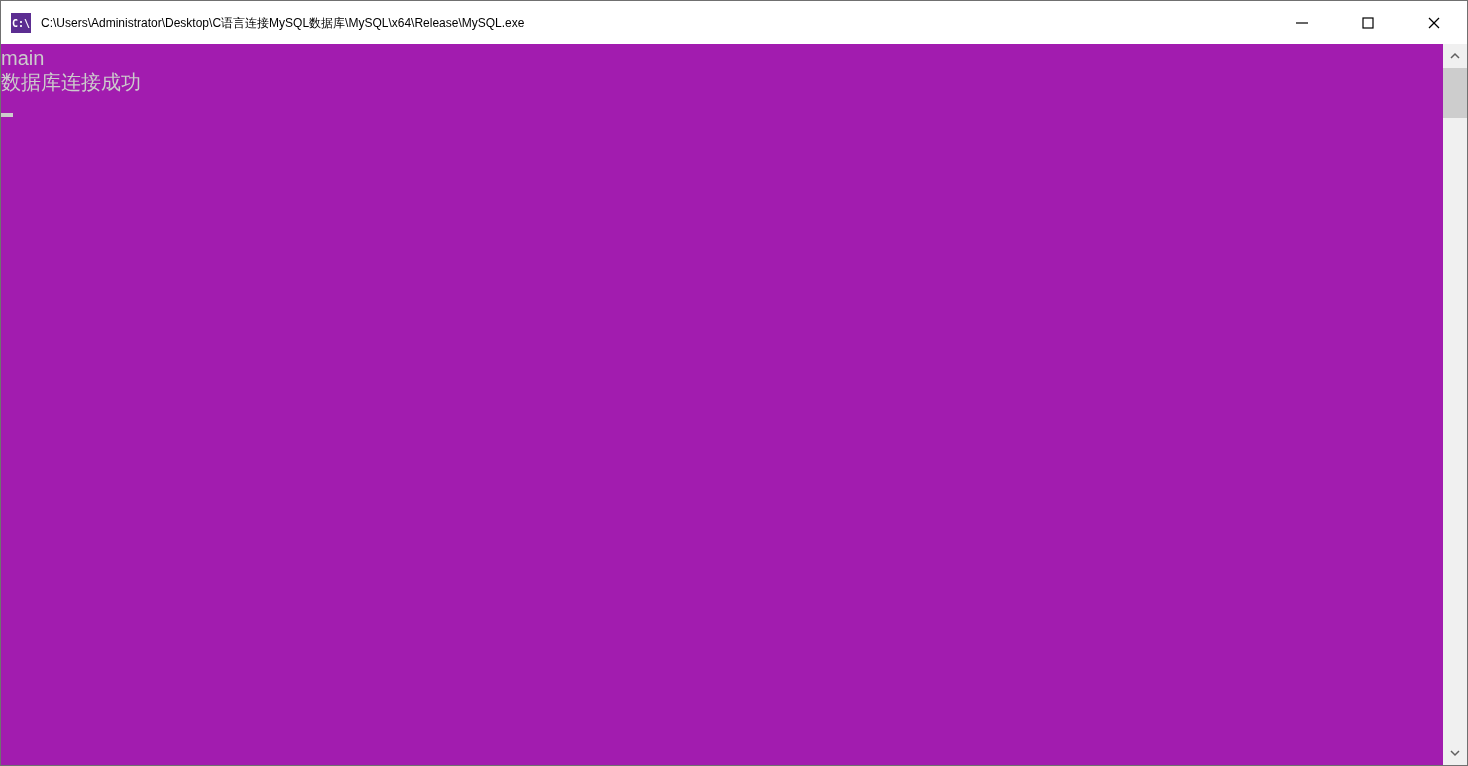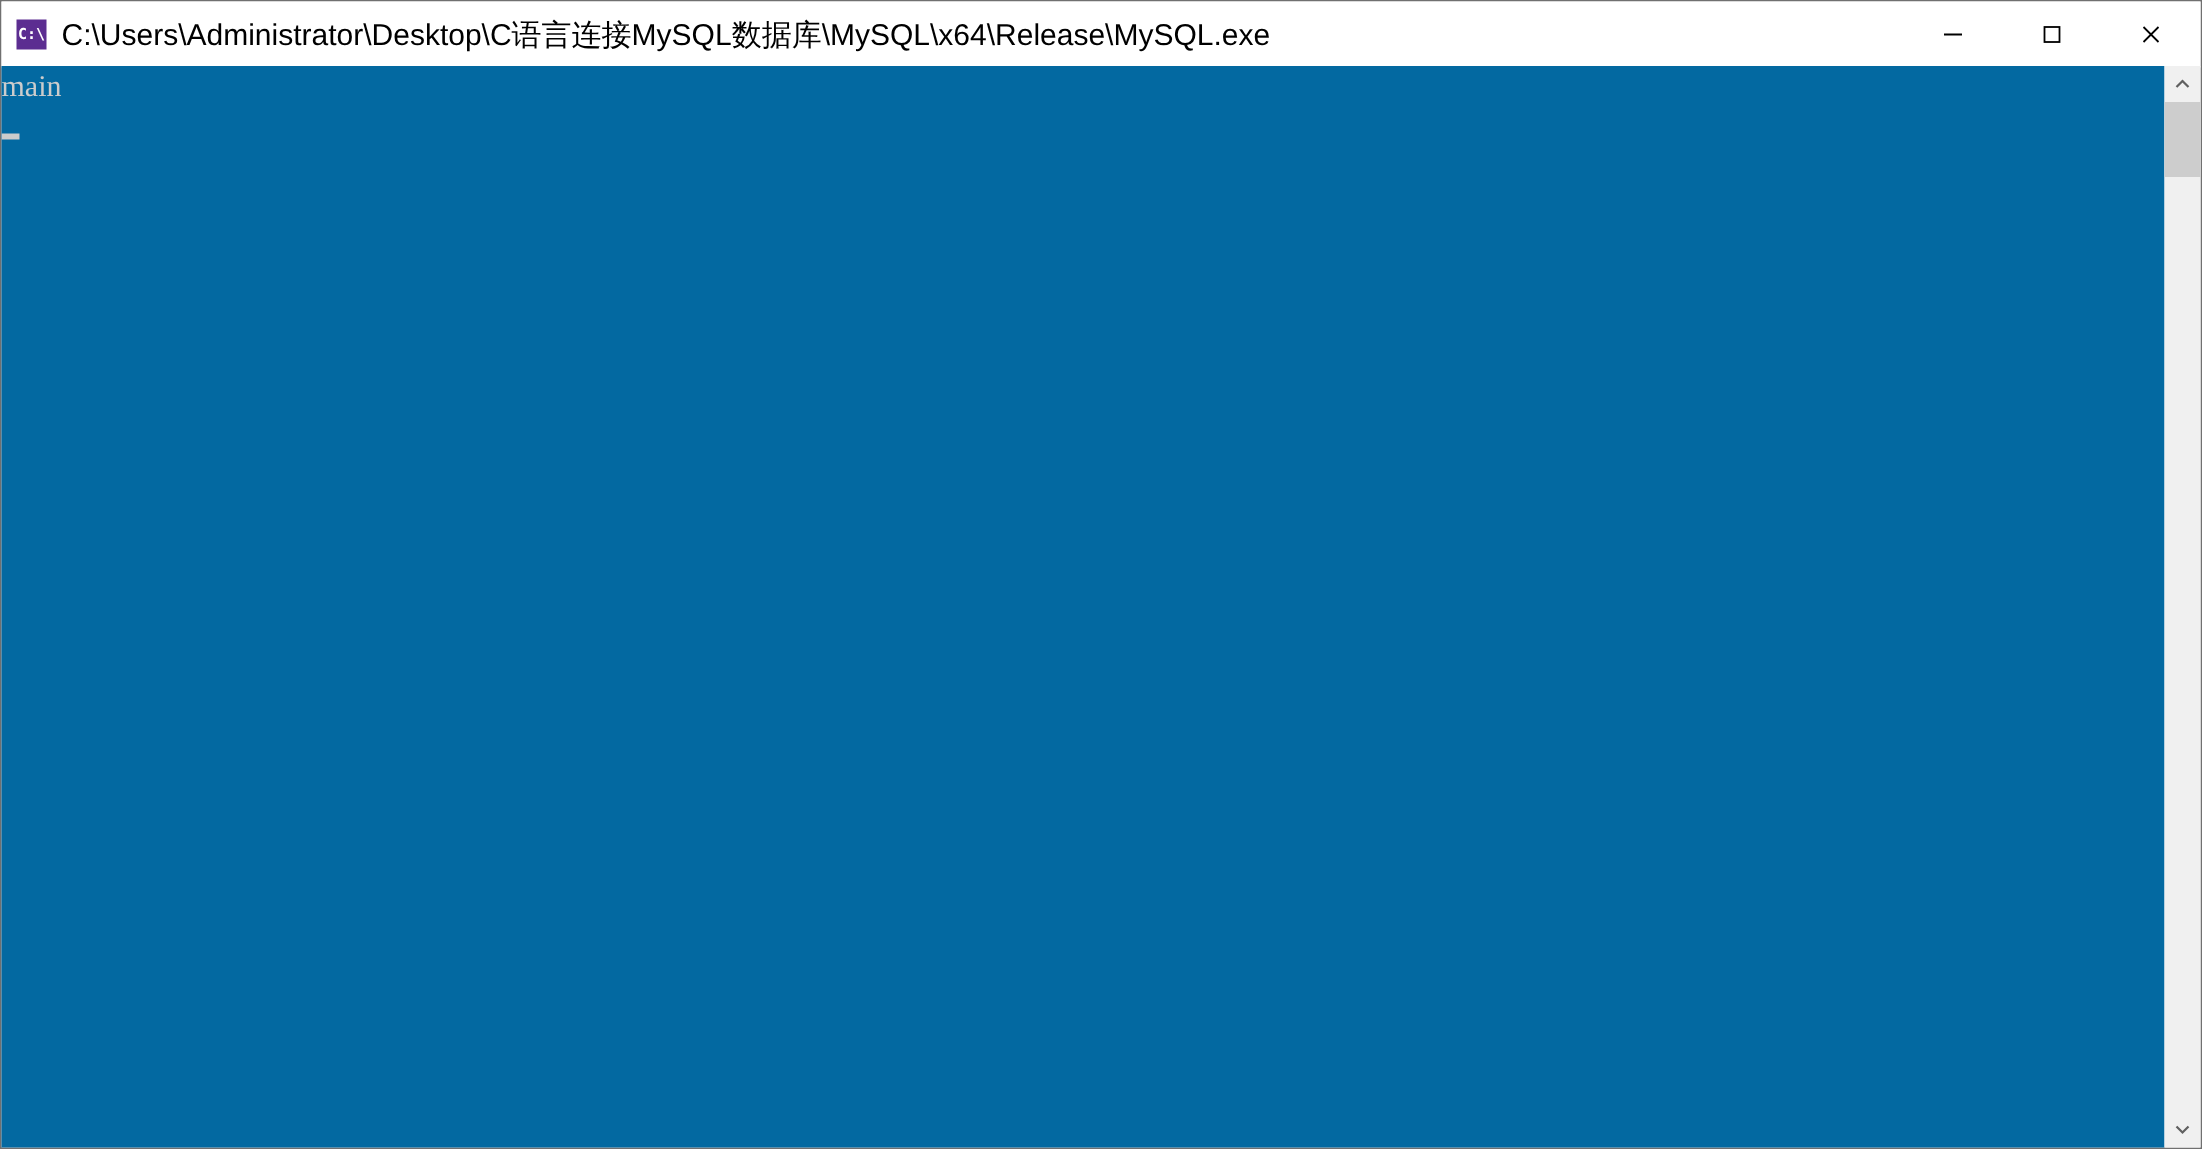--- a/index.html
+++ b/index.html
@@ -33,21 +33,21 @@
       justify-content: center;
       flex-shrink: 0;
     }
     .app-icon-inner {
       color: #ffffff;
       font-size: 10px;
       font-weight: bold;
       font-family: Consolas, monospace;
     }
     .title-text {
-      font-size: 20px;
+      font-size: 12px;
       color: #000000;
       white-space: nowrap;
       overflow: hidden;
     }
     .window-controls {
       position: absolute;
       right: 0;
       top: 0;
       height: 100%;
       display: flex;
@@ -67,23 +67,23 @@
     .console-area {
       position: absolute;
       top: 44px;
       left: 1px;
       right: 1px;
       bottom: 1px;
       display: flex;
     }
     .console-content {
       flex: 1;
-      background: #0369a1;
+      background: #a21caf;
       color: #cccccc;
-      font-family: Liberation Serif, serif;
+      font-family: Liberation Sans, sans-serif;
       font-size: 20px;
       line-height: 24px;
       padding: 2px 0 0 0;
       white-space: pre;
       overflow: hidden;
     }
     .console-line {
       display: block;
     }
     .cursor {
@@ -148,21 +148,21 @@
     <div class="window-btn close">
       <svg viewBox="0 0 14 14">
           <line x1="2" y1="2" x2="12" y2="12" stroke="#000" stroke-width="1.2"></line>
           <line x1="12" y1="2" x2="2" y2="12" stroke="#000" stroke-width="1.2"></line>
         </svg>
     </div>
   </div>
 </div>
 
 <div class="console-area">
-  <div class="console-content"><span class="console-line">main</span><span class="cursor"></span></div>
+  <div class="console-content"><span class="console-line">main</span><span class="console-line">数据库连接成功</span><span class="cursor"></span></div>
   <div class="scrollbar">
     <div class="scroll-arrow">
       <svg viewBox="0 0 10 10">
           <polyline points="1,7 5,3 9,7" fill="none" stroke="#606060" stroke-width="1.5"></polyline>
         </svg>
     </div>
     <div class="scroll-track">
       <div class="scroll-thumb"></div>
     </div>
     <div class="scroll-arrow">

